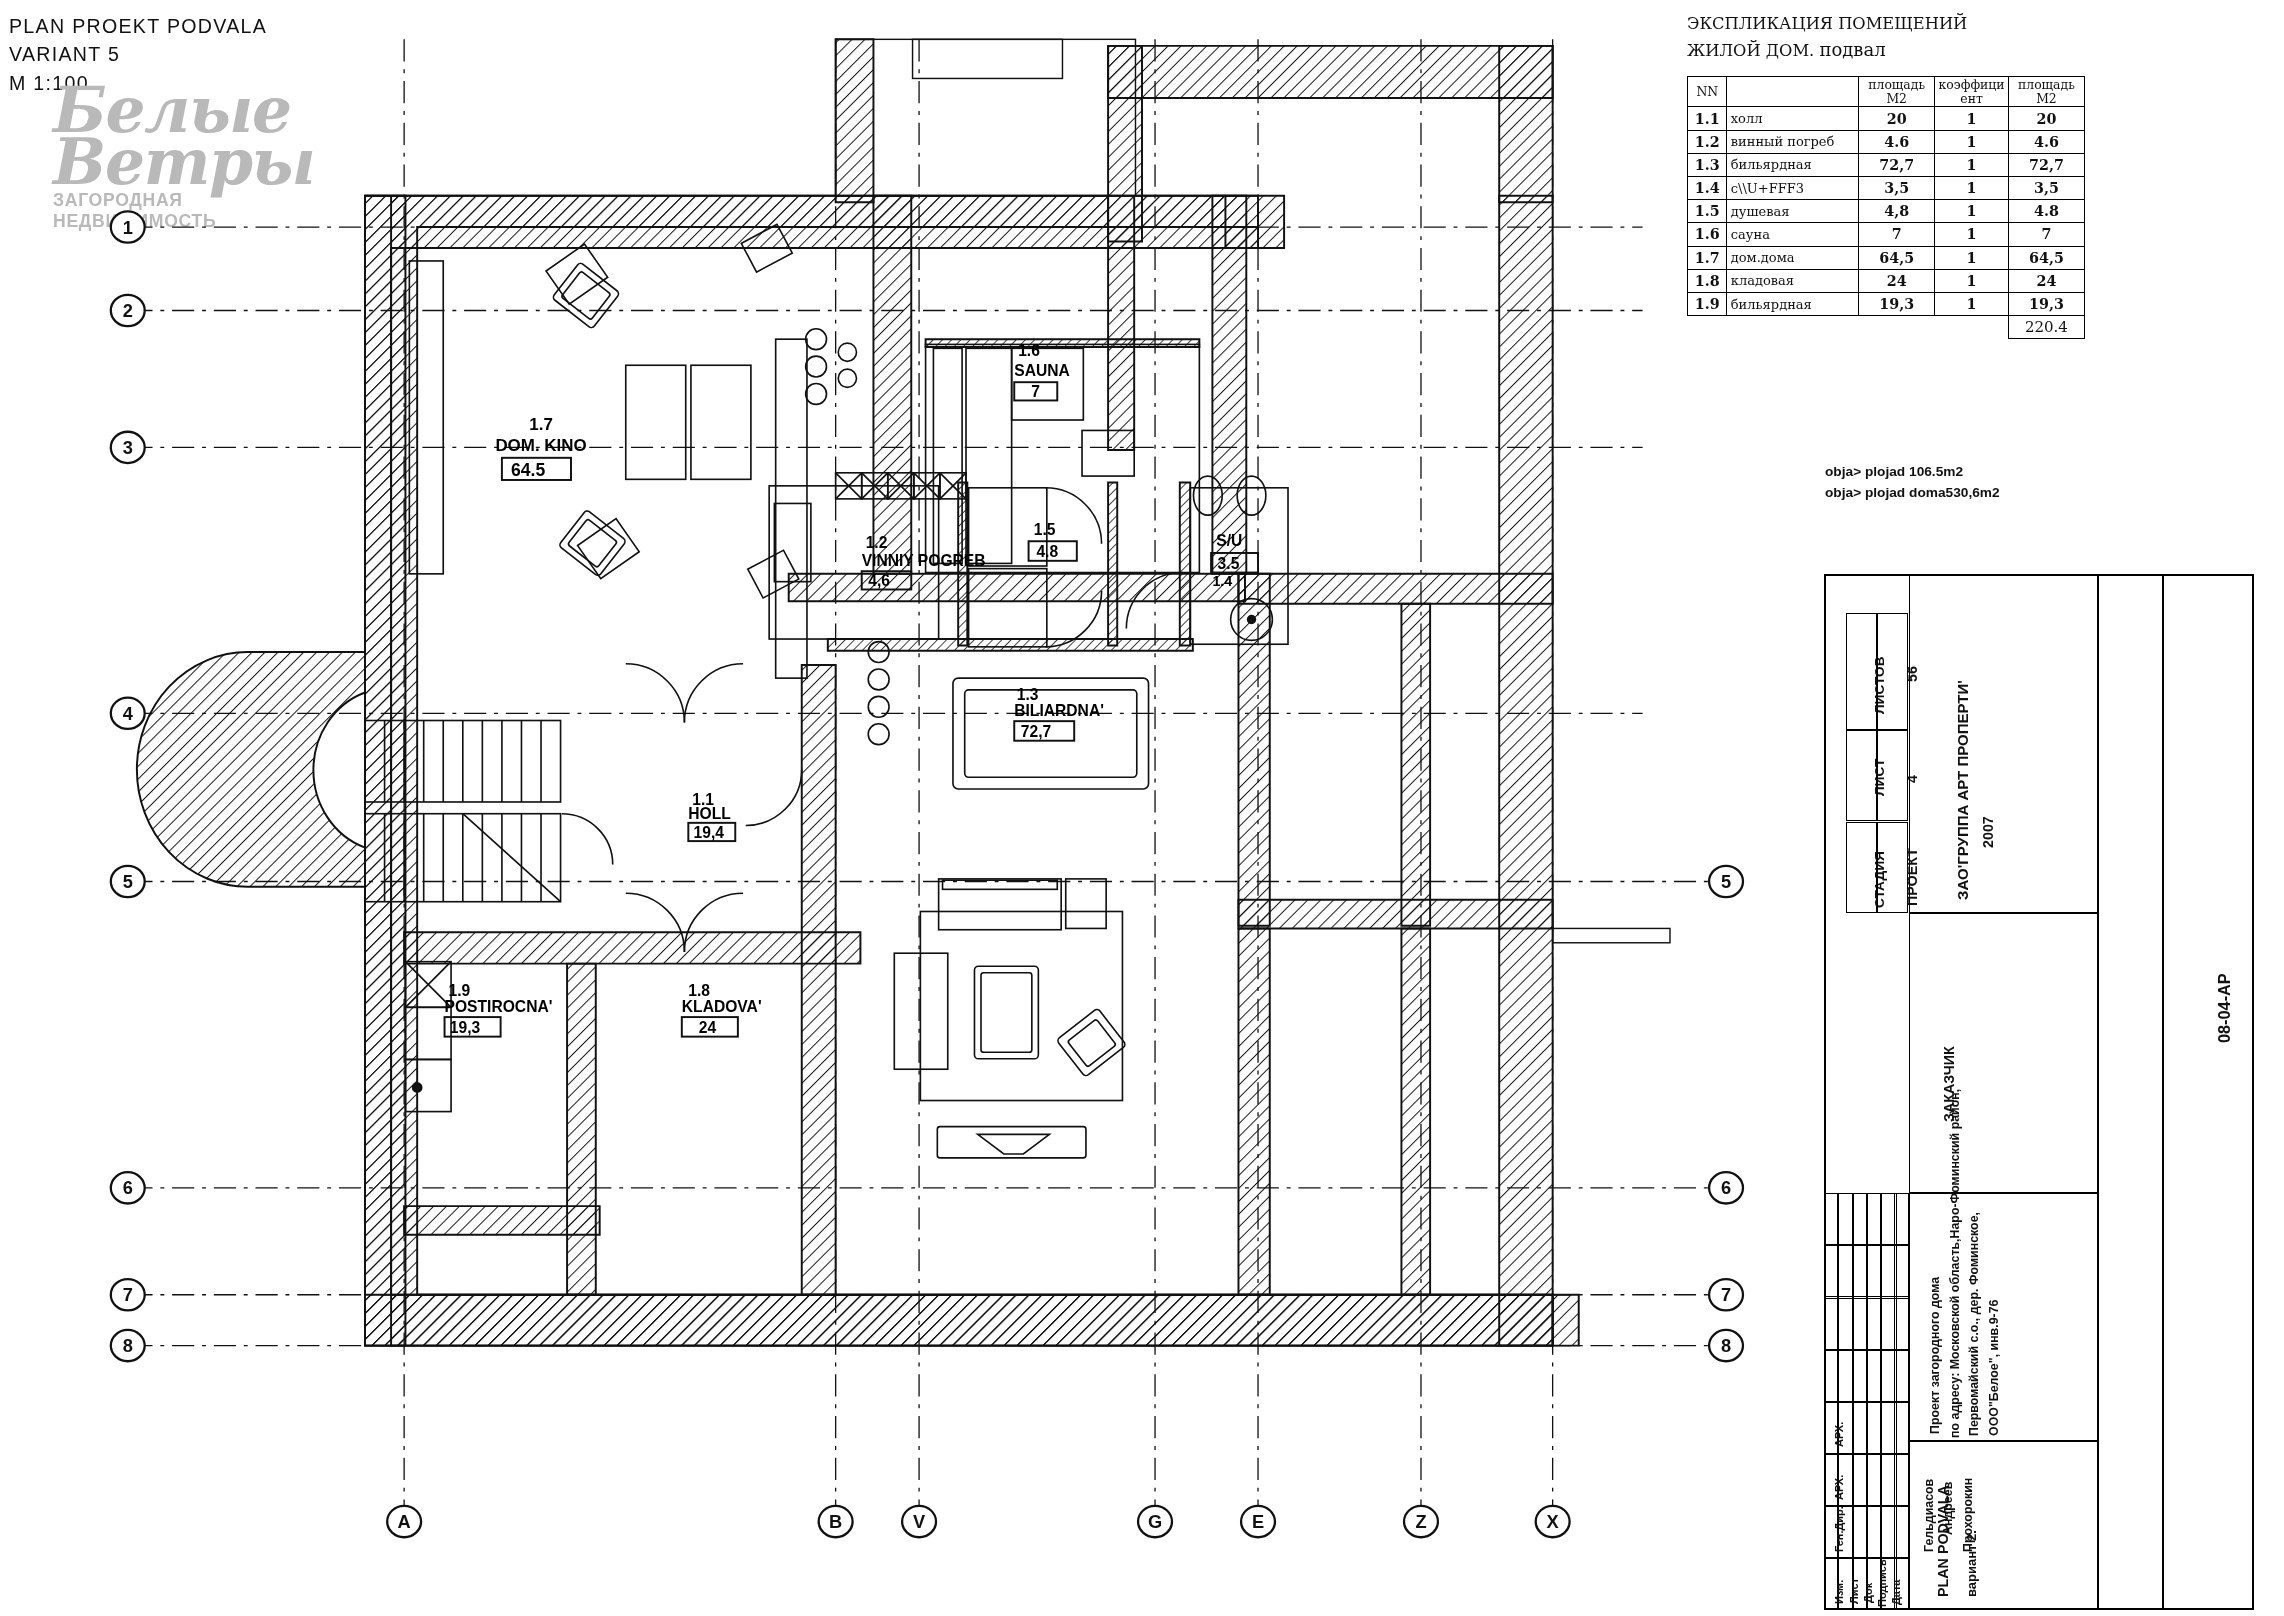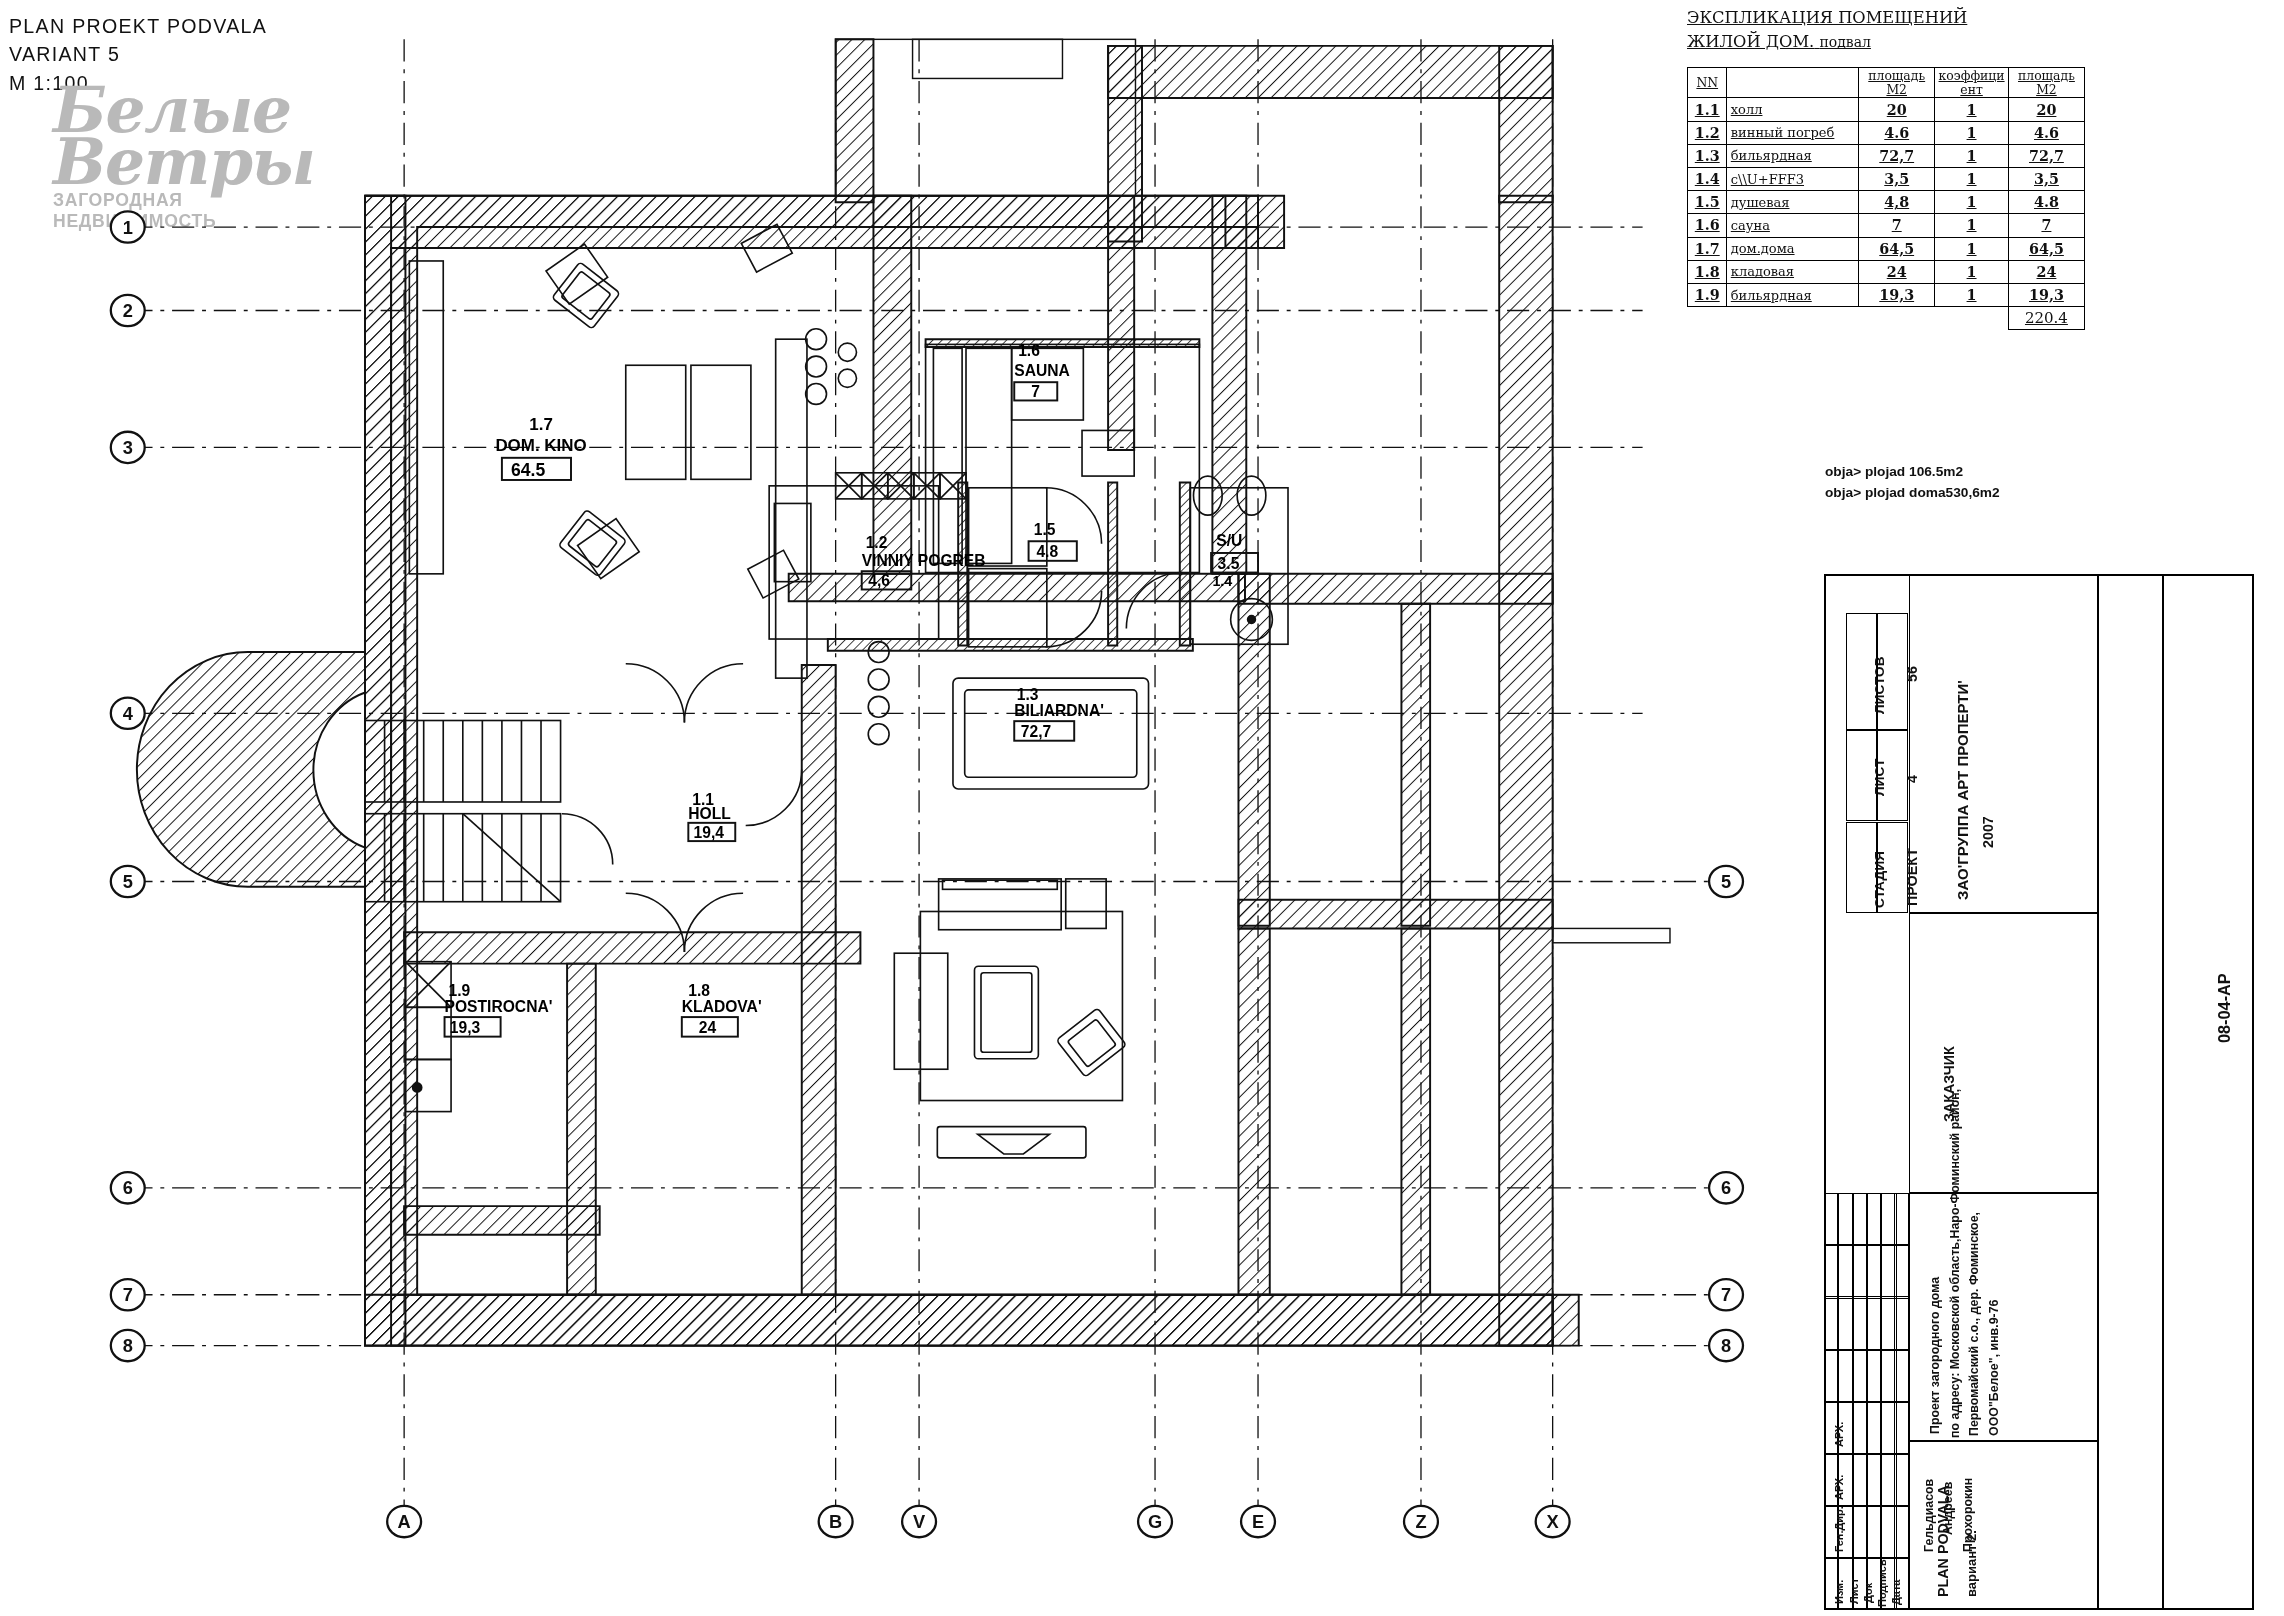--- a/index.html
+++ b/index.html
@@ -14,23 +14,23 @@
 
   
   .wm{position:absolute;left:53px;top:85px;width:404px;height:117px;
       color:#b9b9b9;pointer-events:none;}
   .wm .b{font-family:"DejaVu Serif",serif;font-style:italic;font-weight:700;
       font-size:63px;line-height:0.82;letter-spacing:-1.3px;}
   .wm .sub{font-family:"Liberation Sans",sans-serif;font-weight:700;
       font-size:17.6px;letter-spacing:0.7px;line-height:1.15;margin-top:1.3px;}
 
   
-  .spec-wrap{position:absolute;left:1687px;top:6px;width:430px;text-decoration:underline;}
+  .spec-wrap{position:absolute;left:1687px;top:12px;width:430px;}
   .spec-head{font-family:"DejaVu Serif",serif;font-size:16.3px;line-height:1.5;}
-  .spec-head .small{font-size:14px;margin-top:36px;}
+  .spec-head .small{font-size:18px;margin-top:36px;}
   table.spec{border-collapse:collapse;margin-top:11.7px;width:398px;
       font-family:"DejaVu Serif",serif;}
   table.spec td,table.spec th{border:1.3px solid #000;padding:1.3px 3.3px;font-size:15px;
       font-weight:400;text-align:center;height:19.6px;}
   table.spec th{font-size:12.4px;line-height:1.1;font-weight:400;}
   table.spec td.nm{text-align:left;font-size:13px;}
   table.spec td.nn{font-weight:700;font-size:14.3px;width:34px;}
   table.spec td.num{font-weight:700;font-size:14.3px;}
   .totalrow td{border:1.3px solid #000;font-weight:700;font-size:14.3px;}
   .totalrow td.noline{border:none;}

